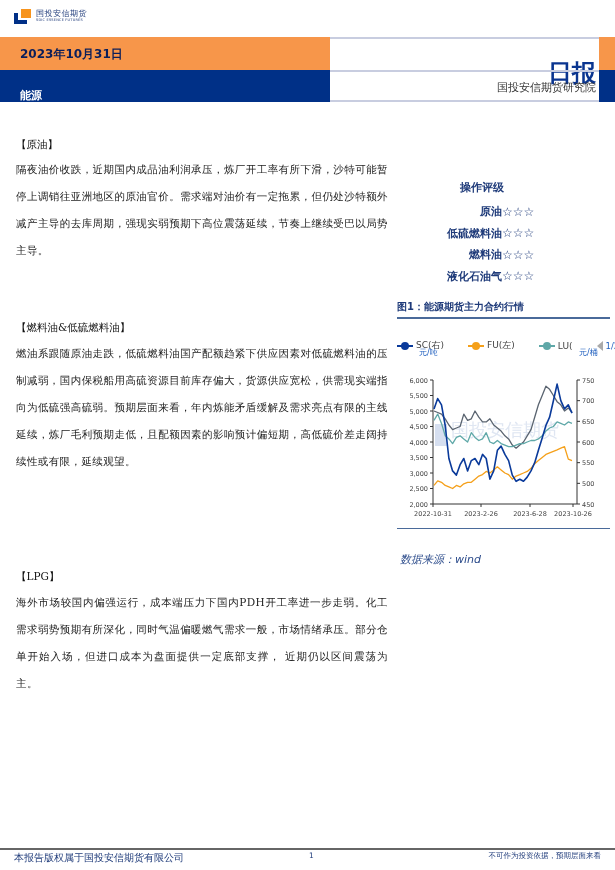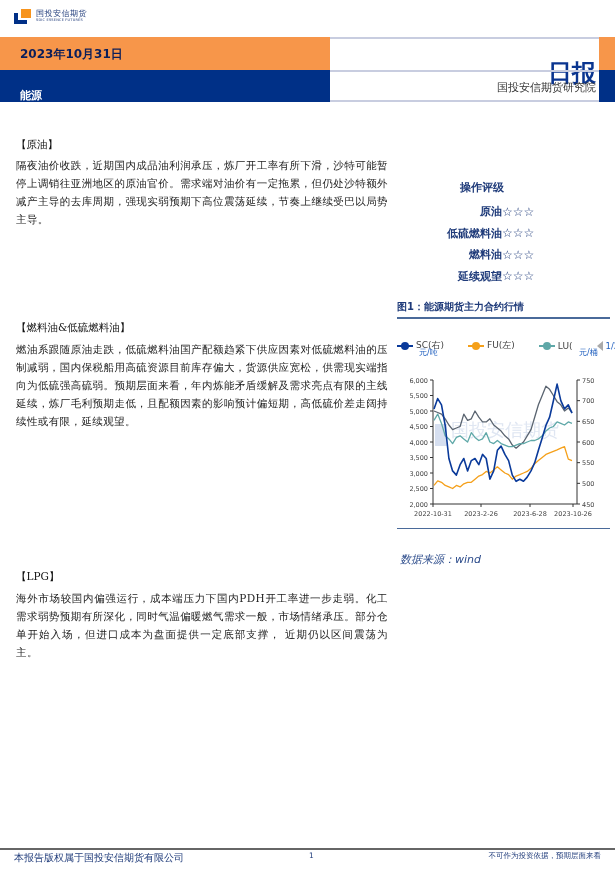--- a/index.html
+++ b/index.html
@@ -20,21 +20,21 @@
   .date { position:absolute; left:20px; top:46px; font-size:12px; font-weight:bold; color:#0a1e5a; }
   .sector { position:absolute; left:20px; top:80px; font-size:11px; font-weight:bold; color:#ffffff;margin-top:8px; }
   .hdr-right { position:absolute; left:330px; top:37px; width:269px; height:65px; }
   .hdr-line { position:absolute; left:0; width:100%; height:2px; background:#c8cde0; }
   .daily { position:absolute; right:3px; top:20px; font-size:24px; font-weight:bold; color:#0a3590; }
   .inst { position:absolute; right:3px; top:43px; font-size:11px; color:#333; }
 
   .left-col { position:absolute; left:16px; top:130px; width:372px; }
   .sec-title { font-family:"DejaVu Serif","Liberation Serif",serif; font-size:10.5px; color:#111; position:absolute; left:0; }
   .para { position:absolute; left:0; width:372px; font-family:"DejaVu Serif","Liberation Serif",serif;
-          font-size:10.5px; line-height:18px; color:#222; text-align:justify; letter-spacing:0.4px; }
+          font-size:10.5px; line-height:27px; color:#222; text-align:justify; letter-spacing:0.4px; }
 
   .rating { position:absolute; left:420px; top:180px; }
   .rating-title { font-size:11px; font-weight:bold; color:#1f3b7a; height:21px;margin-left:40px; }
   .rating-row { display:flex; height:21.5px; align-items:center; }
   .rating-label { width:82px; font-size:11px; font-weight:bold; color:#1f3b7a;text-align:right; }
   .stars { font-size:12px; color:#1f3b7a; letter-spacing:0px; }
 
   .fig-title { position:absolute; left:397px; top:300px; font-size:10px; font-weight:bold; color:#1f3b7a; }
   .fig-line { position:absolute; left:397px; top:317px; width:213px; height:2px; background:#4a6a9a; }
   .fig-line2 { position:absolute; left:397px; top:528px; width:213px; height:1px; background:#4a6a9a; }
@@ -103,21 +103,21 @@
   </div>
   <div class="rating-row">
     <span class="rating-label">低硫燃料油</span>
     <span class="stars">☆☆☆</span>
   </div>
   <div class="rating-row">
     <span class="rating-label">燃料油</span>
     <span class="stars">☆☆☆</span>
   </div>
   <div class="rating-row">
-    <span class="rating-label">延续观望</span>
+    <span class="rating-label">液化石油气</span>
     <span class="stars">☆☆☆</span>
   </div>
 </div>
 
 <div class="fig-title">图1：能源期货主力合约行情</div>
 <div class="fig-line"></div>
 <div class="chart-box">
   <div class="legend">
     <div class="leg-item">
       <span class="leg-sym" style="--c:#0a3a9a"></span>

